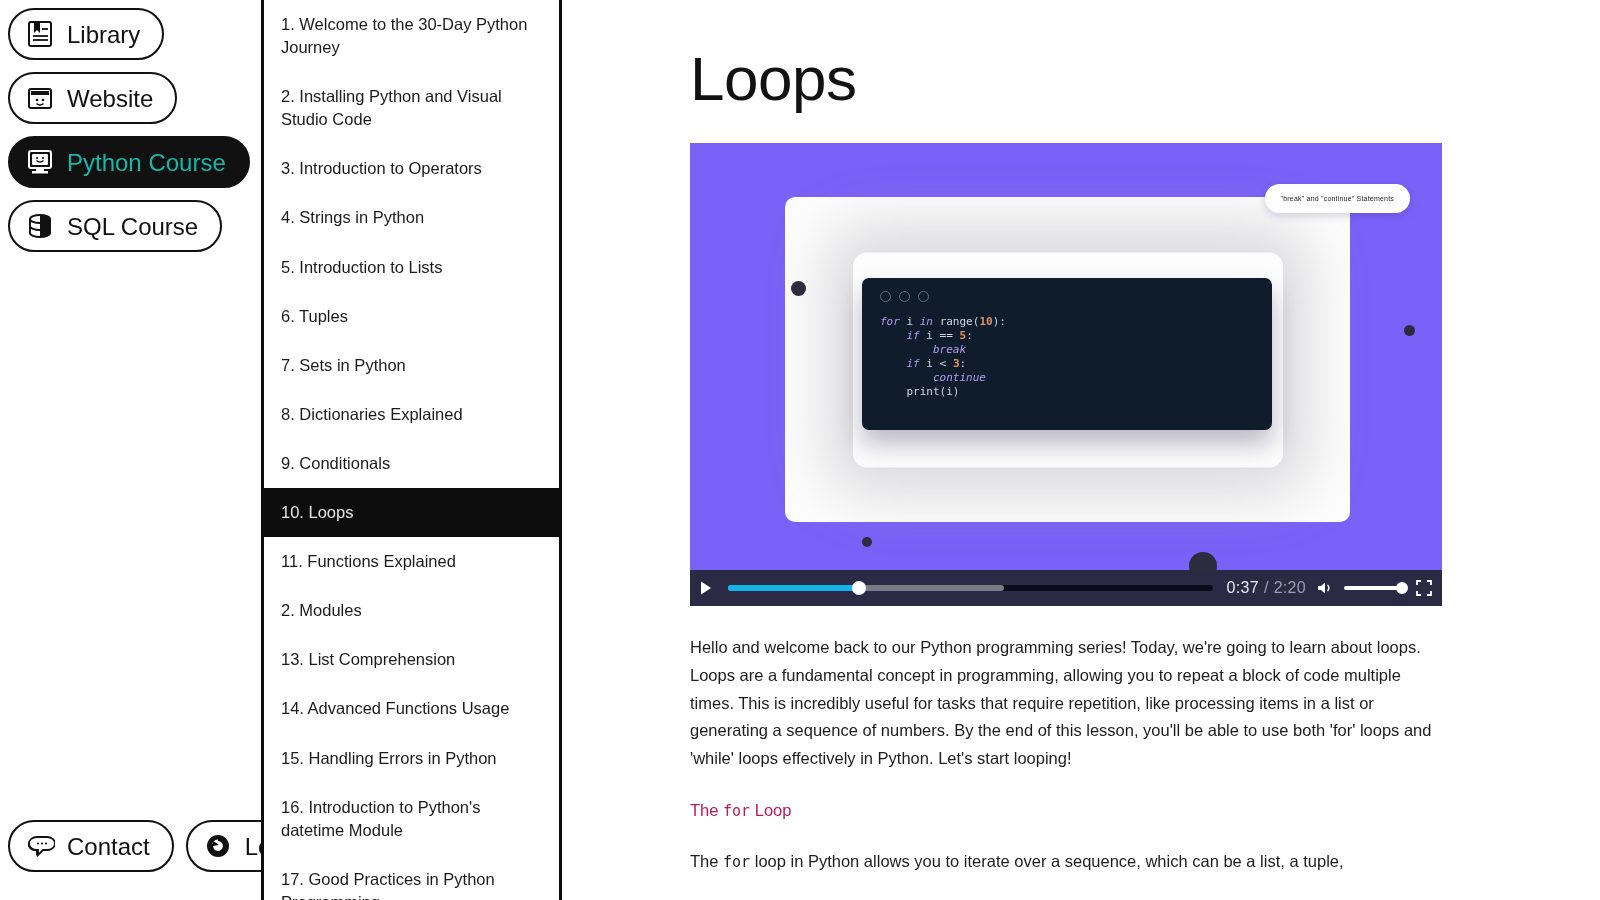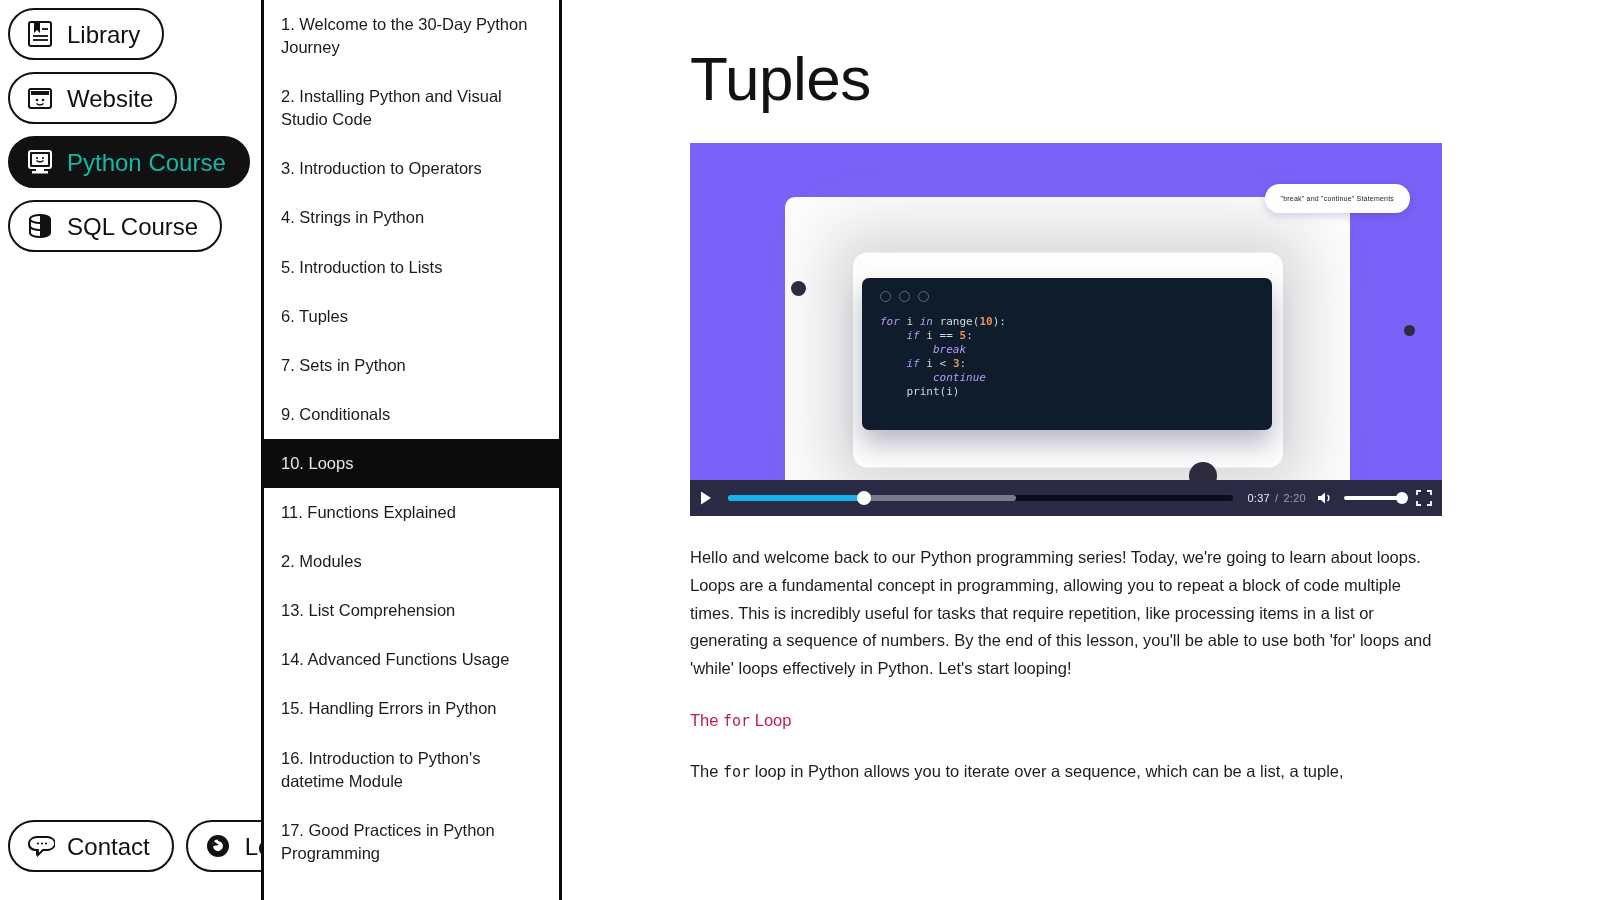--- a/index.html
+++ b/index.html
@@ -59,21 +59,21 @@
     padding: 46px 150px 0 128px;
     position: relative;
   }
   .page-title {
     font-size: 62px; font-weight: 400; color: #121212;
     letter-spacing: -0.5px; line-height: 1.05;
     margin-bottom: 32px;
   }
 
   
-  .video { width: 752px; height: 373px; position: relative; background: #6d28d9; overflow: hidden; }
+  .video { width: 752px; height: 463px; position: relative; background: #6d28d9; overflow: hidden; }
   .v-stage { position: absolute; inset: 0 0 36px 0; background: #7a62f8; overflow: hidden; }
   .v-card {
     position: absolute; left: 95px; top: 54px; width: 565px; height: 325px;
     background: #fdfdfd; border-radius: 10px;
     box-shadow: 0 0 0 0 rgba(0,0,0,0);
   }
   .v-card::after{
     content:""; position:absolute; left:50%; top:50%; transform:translate(-50%,-50%);
     width:430px; height:215px; border-radius:14px;
     box-shadow: 0 0 58px 26px rgba(140,140,150,0.30);
@@ -119,21 +119,21 @@
   .progress {
     flex: 1; height: 6px; background: #0d0c1c; border-radius: 3px;
     position: relative; cursor: pointer; margin: 0 4px;
   }
   .p-buf { position: absolute; left:0; top:0; bottom:0; width: 57%; background:#797988; border-radius: 3px; }
   .p-fill { position: absolute; left:0; top:0; bottom:0; width: 27%; background:#14b4e8; border-radius: 3px; }
   .p-knob {
     position: absolute; left: 27%; top: 50%; transform: translate(-50%,-50%);
     width: 14px; height: 14px; border-radius: 50%; background: #fff;
   }
-  .time { color: #e9e9f2; font-size: 11px; white-space: nowrap; letter-spacing: .3px; }
+  .time { color: #e9e9f2; font-size: 16px; white-space: nowrap; letter-spacing: .3px; }
   .time .dur { color: #9d9dae; }
   .vol {
     width: 62px; height: 4px; background:#fff; border-radius:2px; position: relative; cursor:pointer;
   }
   .vol .vknob{ position:absolute; right:-2px; top:50%; transform:translate(0,-50%); width:12px;height:12px;border-radius:50%;background:#fff;}
 
   
   .body-text {
     width: 752px; margin-top: 28px;
     font-size: 16.5px; line-height: 1.68; color: #1d1d1d;
@@ -233,33 +233,34 @@
   </nav>
 
   <aside class="lessons">
     <div class="lesson">1. Welcome to the 30-Day Python Journey</div>
     <div class="lesson">2. Installing Python and Visual Studio Code</div>
     <div class="lesson">3. Introduction to Operators</div>
     <div class="lesson">4. Strings in Python</div>
     <div class="lesson">5. Introduction to Lists</div>
     <div class="lesson">6. Tuples</div>
     <div class="lesson">7. Sets in Python</div>
+    <div class="lesson">8. Dictionaries Explained</div>
     <div class="lesson">9. Conditionals</div>
     <div class="lesson active">10. Loops</div>
     <div class="lesson">11. Functions Explained</div>
     <div class="lesson">2. Modules</div>
     <div class="lesson">13. List Comprehension</div>
     <div class="lesson">14. Advanced Functions Usage</div>
     <div class="lesson">15. Handling Errors in Python</div>
     <div class="lesson">16. Introduction to Python's datetime Module</div>
     <div class="lesson">17. Good Practices in Python Programming</div>
   </aside>
 
   <main class="main">
-    <h1 class="page-title">Tuples</h1>
+    <h1 class="page-title">Loops</h1>
 
     <div class="video">
       <div class="v-stage">
         <div class="v-card"></div>
 
         <span class="pdot a"></span>
         <span class="pdot b"></span>
         <span class="pdot c"></span>
 
         <span class="pdot e"></span>

